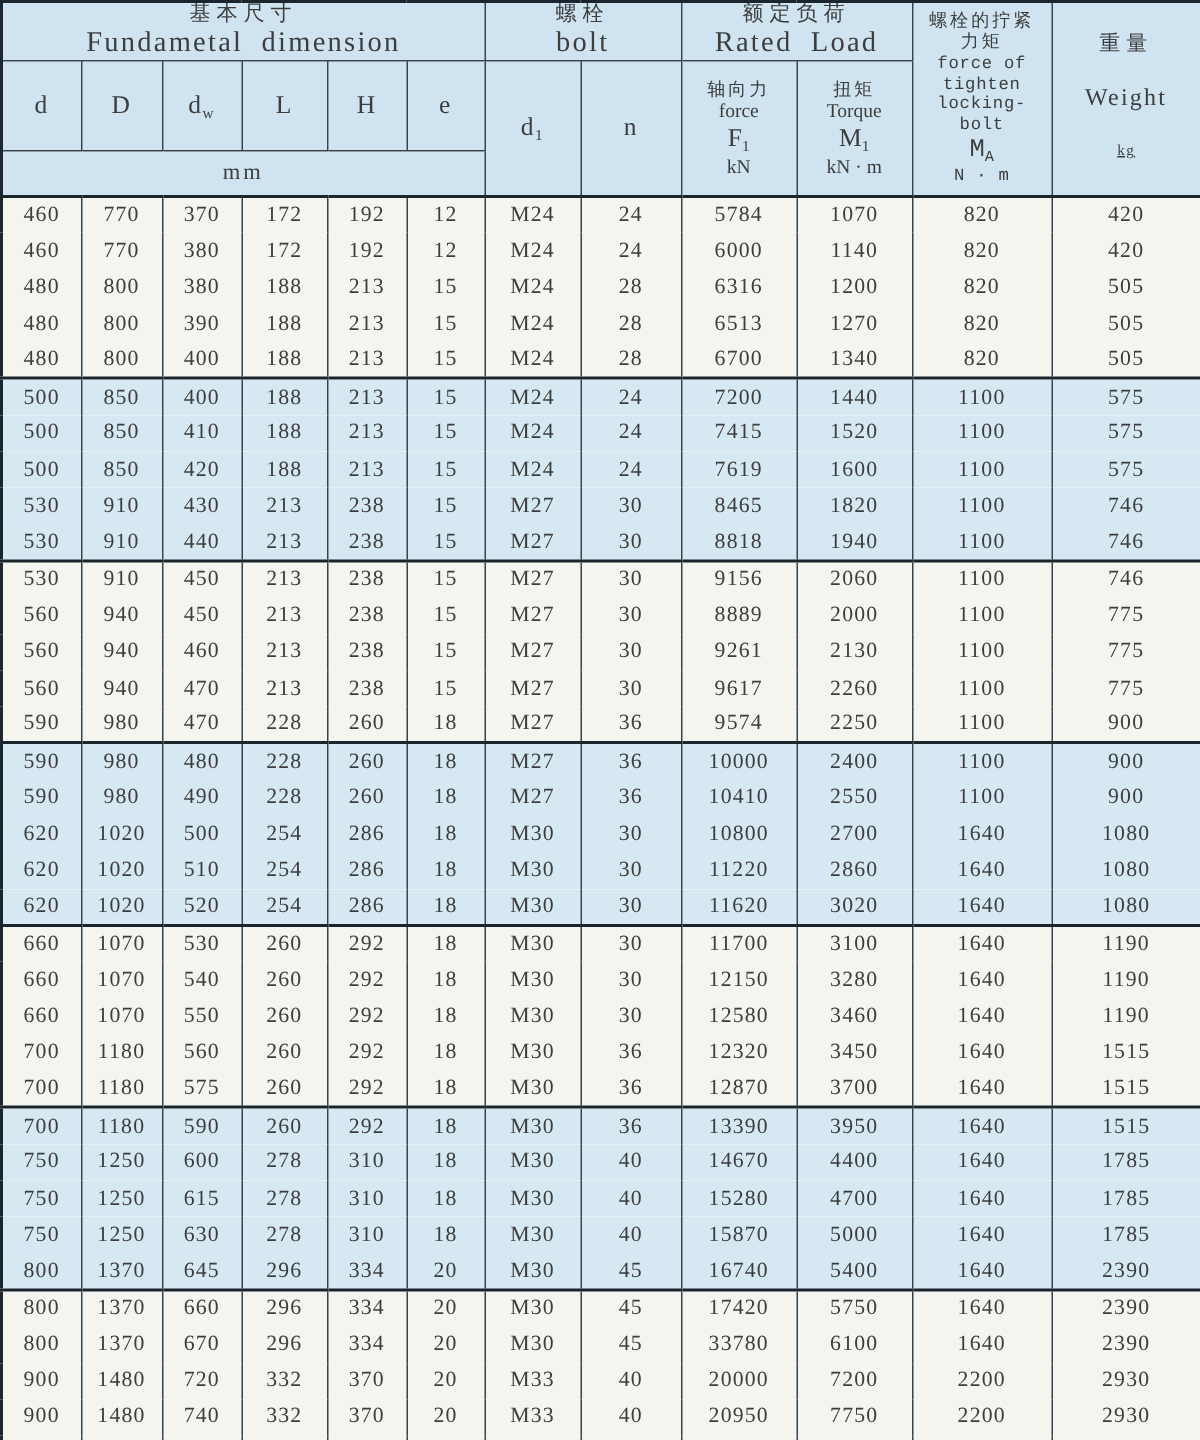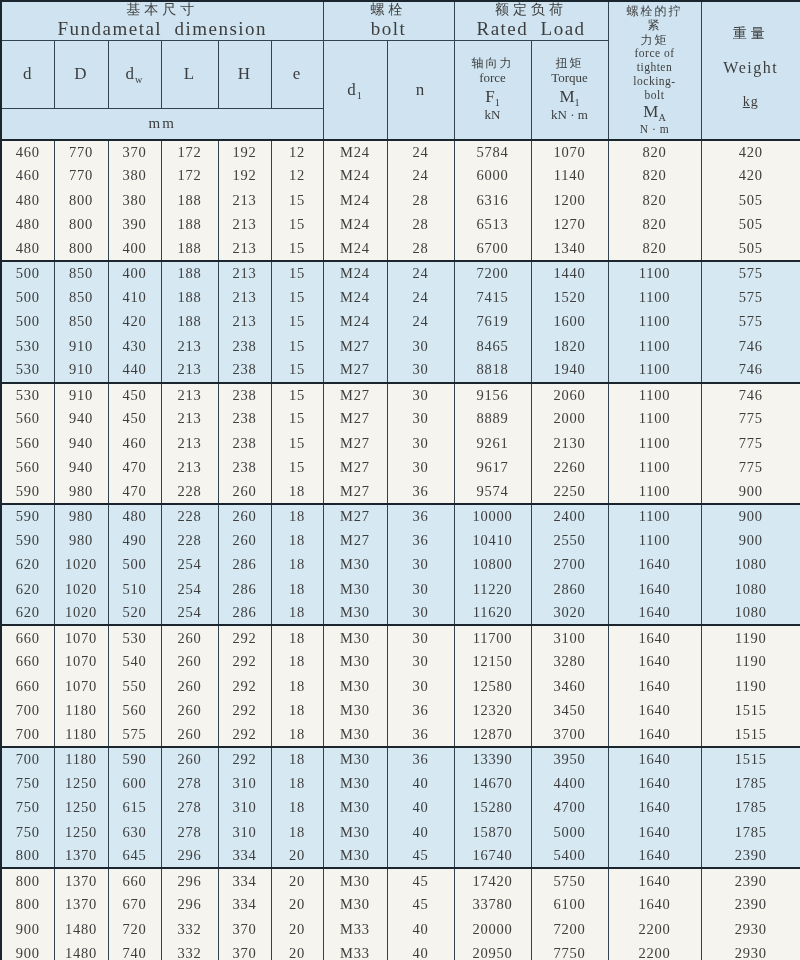--- a/index.html
+++ b/index.html
@@ -40,29 +40,29 @@
   thead tr.h2 > th.dim { border-bottom: 1px solid var(--border, #31434f); }
   .zh { font-size: 14px; letter-spacing: 4px; line-height: 1.15; }
   .zh-sm { font-size: 12px; letter-spacing: 2px; line-height: 1.2; }
   .en { font-size: 19px; letter-spacing: 1.5px; word-spacing: 6px; line-height: 1.15; }
   .en-sm { font-size: 11.5px; letter-spacing: 0.5px; line-height: 1.2; }
   .sym { font-size: 17px; line-height: 1.2; }
   .letter { font-size: 17px; letter-spacing: 1px; }
   sub { font-size: 0.6em; vertical-align: -0.35em; line-height: 0; }
   th.unit-mm { font-size: 15px; letter-spacing: 2px; }
   th.stack { line-height: 1.25; font-size: 13px; }
-  th.ma-cell { line-height: 1.18; padding: 2px 16px; }
+  th.ma-cell { line-height: 1.18; padding: 2px 4px; font-family: Liberation Mono, monospace; }
   th.weight-cell { padding: 12px; }
   .weight-flex {
     height: 104px; display: flex; flex-direction: column;
     justify-content: space-between; align-items: center;
     padding: 8px 0 12px 0;
   }
   .weight-flex .en { font-size: 16px; }
-  .weight-flex .unit { font-size: 14px; letter-spacing: 1px; text-decoration: underline; }
+  .weight-flex .unit { font-size: 10px; letter-spacing: 1px; text-decoration: underline; }
   tbody td {
     font-size: 14.5px;
     letter-spacing: 0.8px;
     height: 24.3px;
   }
   tbody tr.shaded td { background: var(--row-shaded, #d6e9f3); }
   tbody tr.group-start td { border-top: 2px solid var(--border-heavy, #1a252e); }
 </style>
 </head>
 <body>

